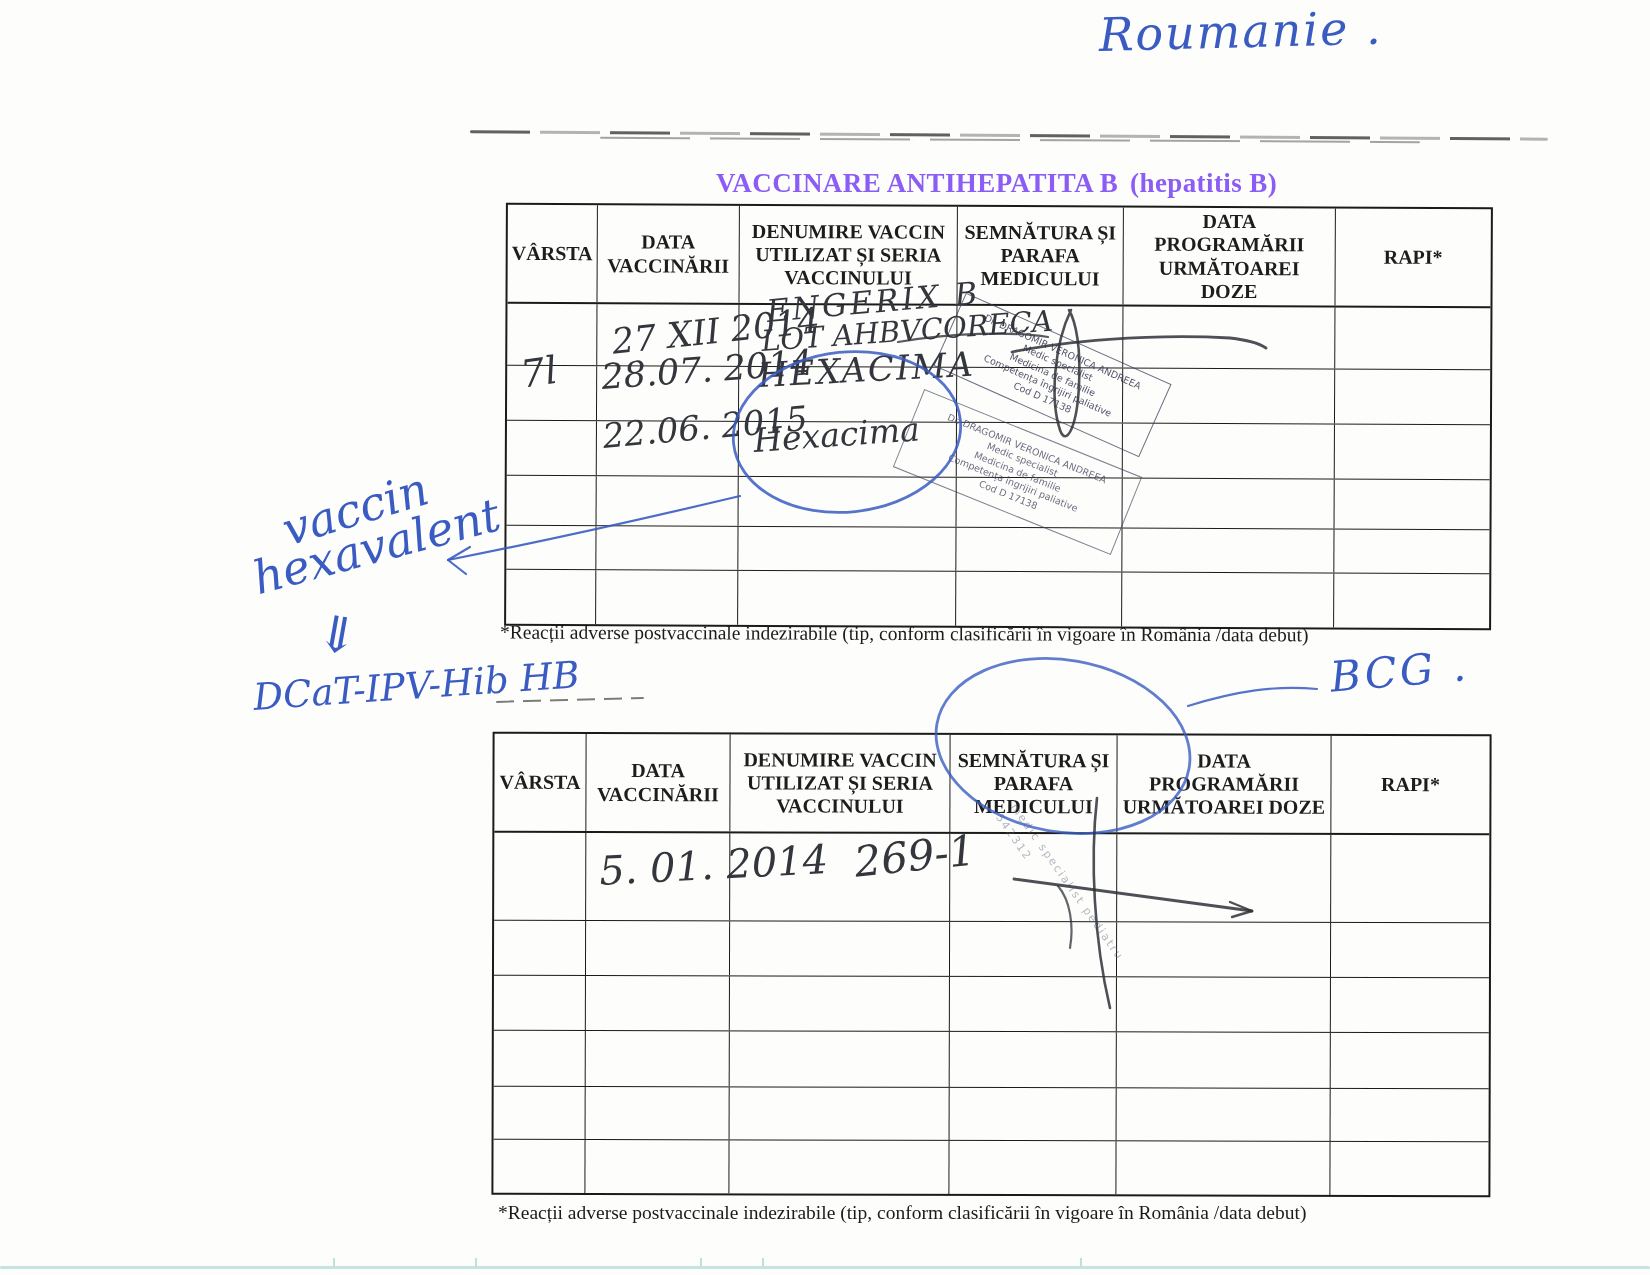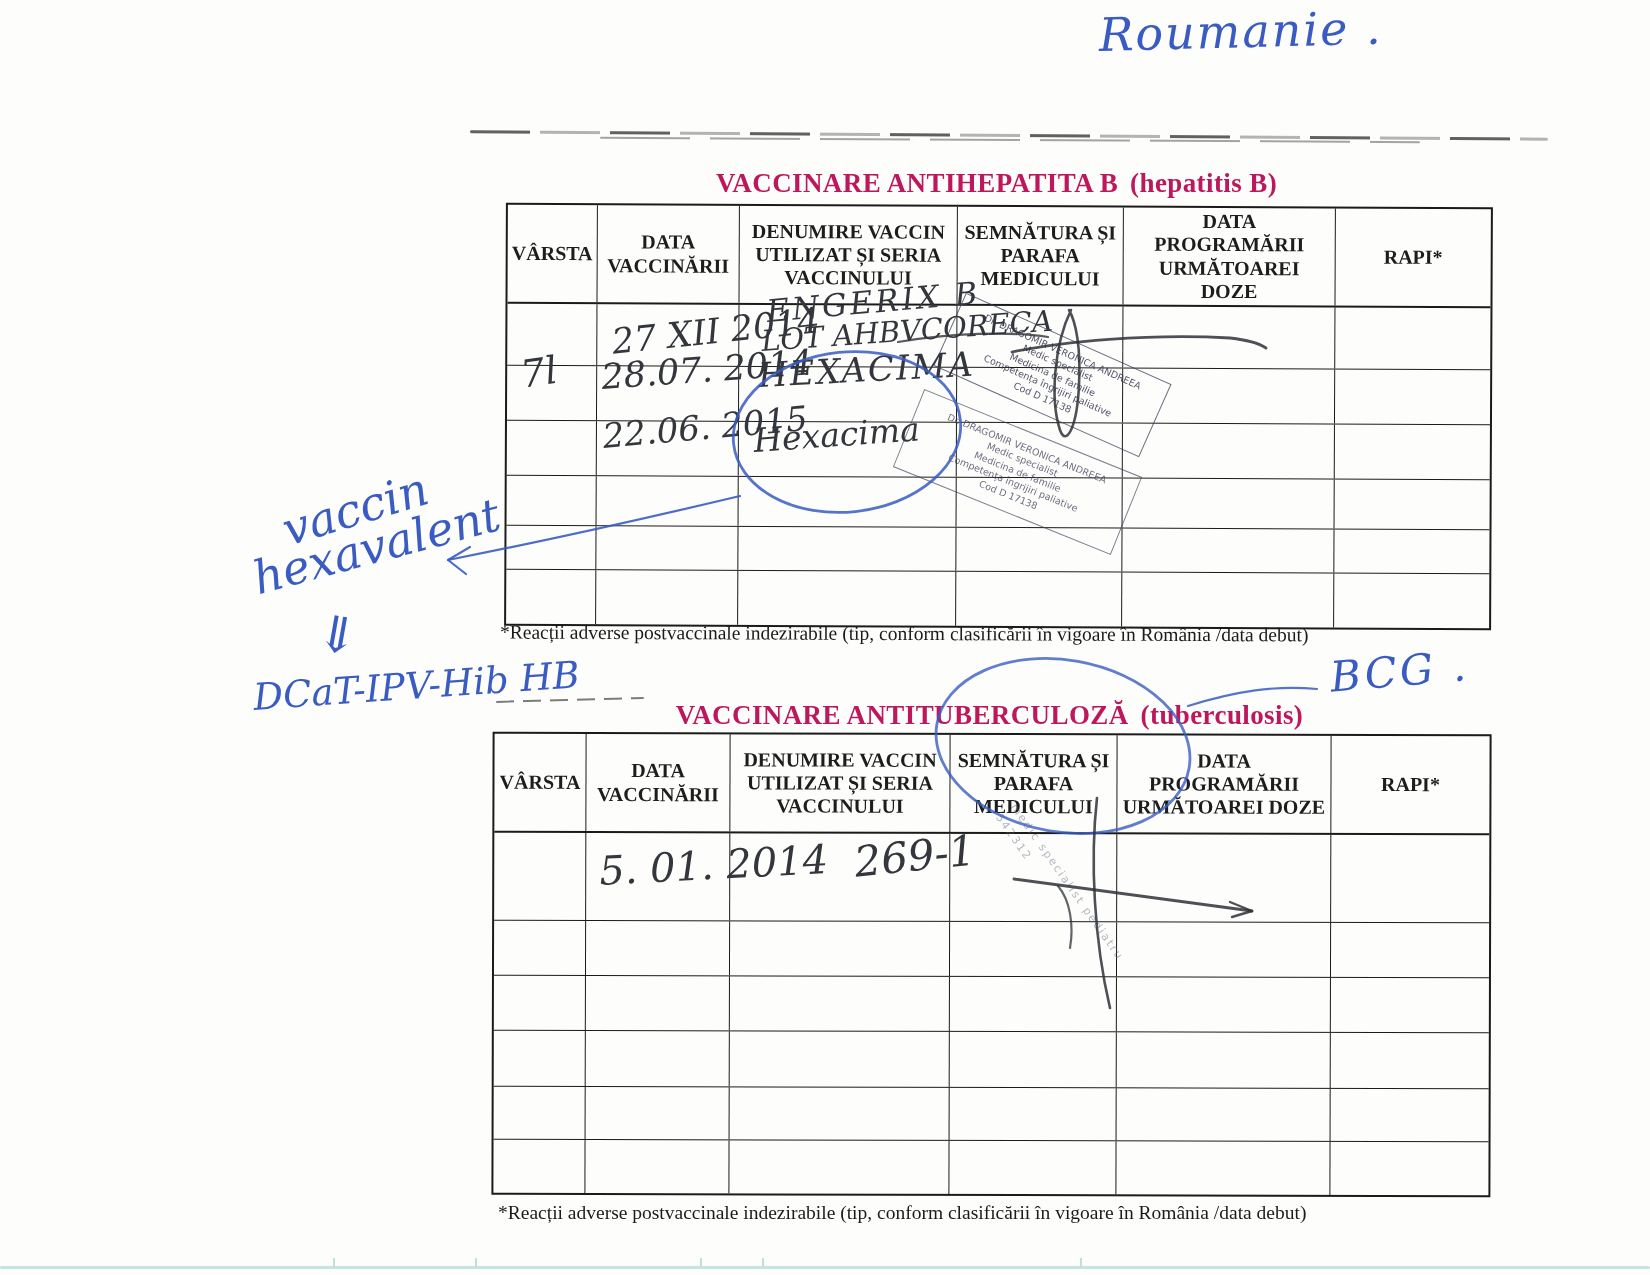--- a/index.html
+++ b/index.html
@@ -11,21 +11,21 @@
   .hcell{display:flex;align-items:center;justify-content:center;text-align:center;
          font-weight:bold;font-size:20px;line-height:1.16;color:#1d1d1d;
          border-right:1.8px solid #1b1b1b;box-sizing:border-box;padding:2px 5px;}
   .trow{display:flex;border-bottom:1.8px solid #1b1b1b;box-sizing:border-box;}
   .trow:last-child{border-bottom:none;}
   .tc{border-right:1.8px solid #1b1b1b;box-sizing:border-box;height:100%;}
   .hcell:last-child,.tc:last-child{border-right:none;}
   .a0{width:90px}.a1{width:142px}.a2{width:218px}.a3{width:166px}.a4{width:212px}.a5{width:155px}
   .b0{width:92px}.b1{width:144px}.b2{width:220px}.b3{width:167px}.b4{width:214px}.b5{width:158px}
   
-  .ttitle{position:absolute;text-align:center;font-weight:bold;font-size:27px;color:#be185d;
+  .ttitle{position:absolute;text-align:center;font-weight:bold;font-size:27px;color:#8b5cf6;
           letter-spacing:.4px;white-space:nowrap;}
   .ttitle .sub{font-weight:bold;margin-left:12px;}
   .footnote{position:absolute;font-size:19.5px;color:#1b1b1b;white-space:nowrap;}
   
   .hw{position:absolute;font-family:"DejaVu Serif",serif;font-style:italic;color:#34363d;
       white-space:nowrap;transform-origin:left top;}
   .hwb{position:absolute;font-family:"DejaVu Serif",serif;font-style:italic;color:#3a5cc2;
       white-space:nowrap;transform-origin:left top;}
   
   .stamp{position:absolute;border:1.6px solid rgba(58,60,86,.75);color:rgba(58,60,86,.88);
@@ -141,23 +141,20 @@
     <div>Cod D 17138</div>
   </div>
 
   <span class="hwb" style="left:276px;top:505px;font-size:46px;transform:rotate(-17deg)">vaccin</span>
   <span class="hwb" style="left:247px;top:553px;font-size:46px;transform:rotate(-15deg)">hexavalent</span>
   <span class="hwb" style="left:322px;top:603px;font-size:50px;transform:rotate(10deg)">⇓</span>
   <span class="hwb" style="left:252px;top:676px;font-size:37px;transform:rotate(-4deg)">DCaT-IPV-Hib HB</span>
   <div class="smudge" style="left:496px;top:699px;width:148px;height:2.2px;opacity:.7;transform:rotate(-1.5deg);
        background:repeating-linear-gradient(90deg,#444 0 18px,transparent 18px 27px);"></div>
 
-  <div class="ttitle" style="left:492px;top:700px;width:995px">
-    <span>VACCINARE ANTITUBERCULOZĂ</span><span class="sub">(tuberculosis)</span>
-  </div>
 
   <span class="hwb" style="left:1328px;top:653px;font-size:42px;letter-spacing:3px;transform:rotate(-5deg)">BCG .</span>
 
   <div class="vtable" style="left:492px;top:733px;transform:rotate(.15deg)">
     <div class="thead" style="height:97px">
       <div class="hcell b0">VÂRSTA</div>
       <div class="hcell b1">DATA VACCINĂRII</div>
       <div class="hcell b2">DENUMIRE VACCIN UTILIZAT ȘI SERIA VACCINULUI</div>
       <div class="hcell b3">SEMNĂTURA ȘI PARAFA MEDICULUI</div>
       <div class="hcell b4">DATA PROGRAMĂRII URMĂTOAREI DOZE</div>

